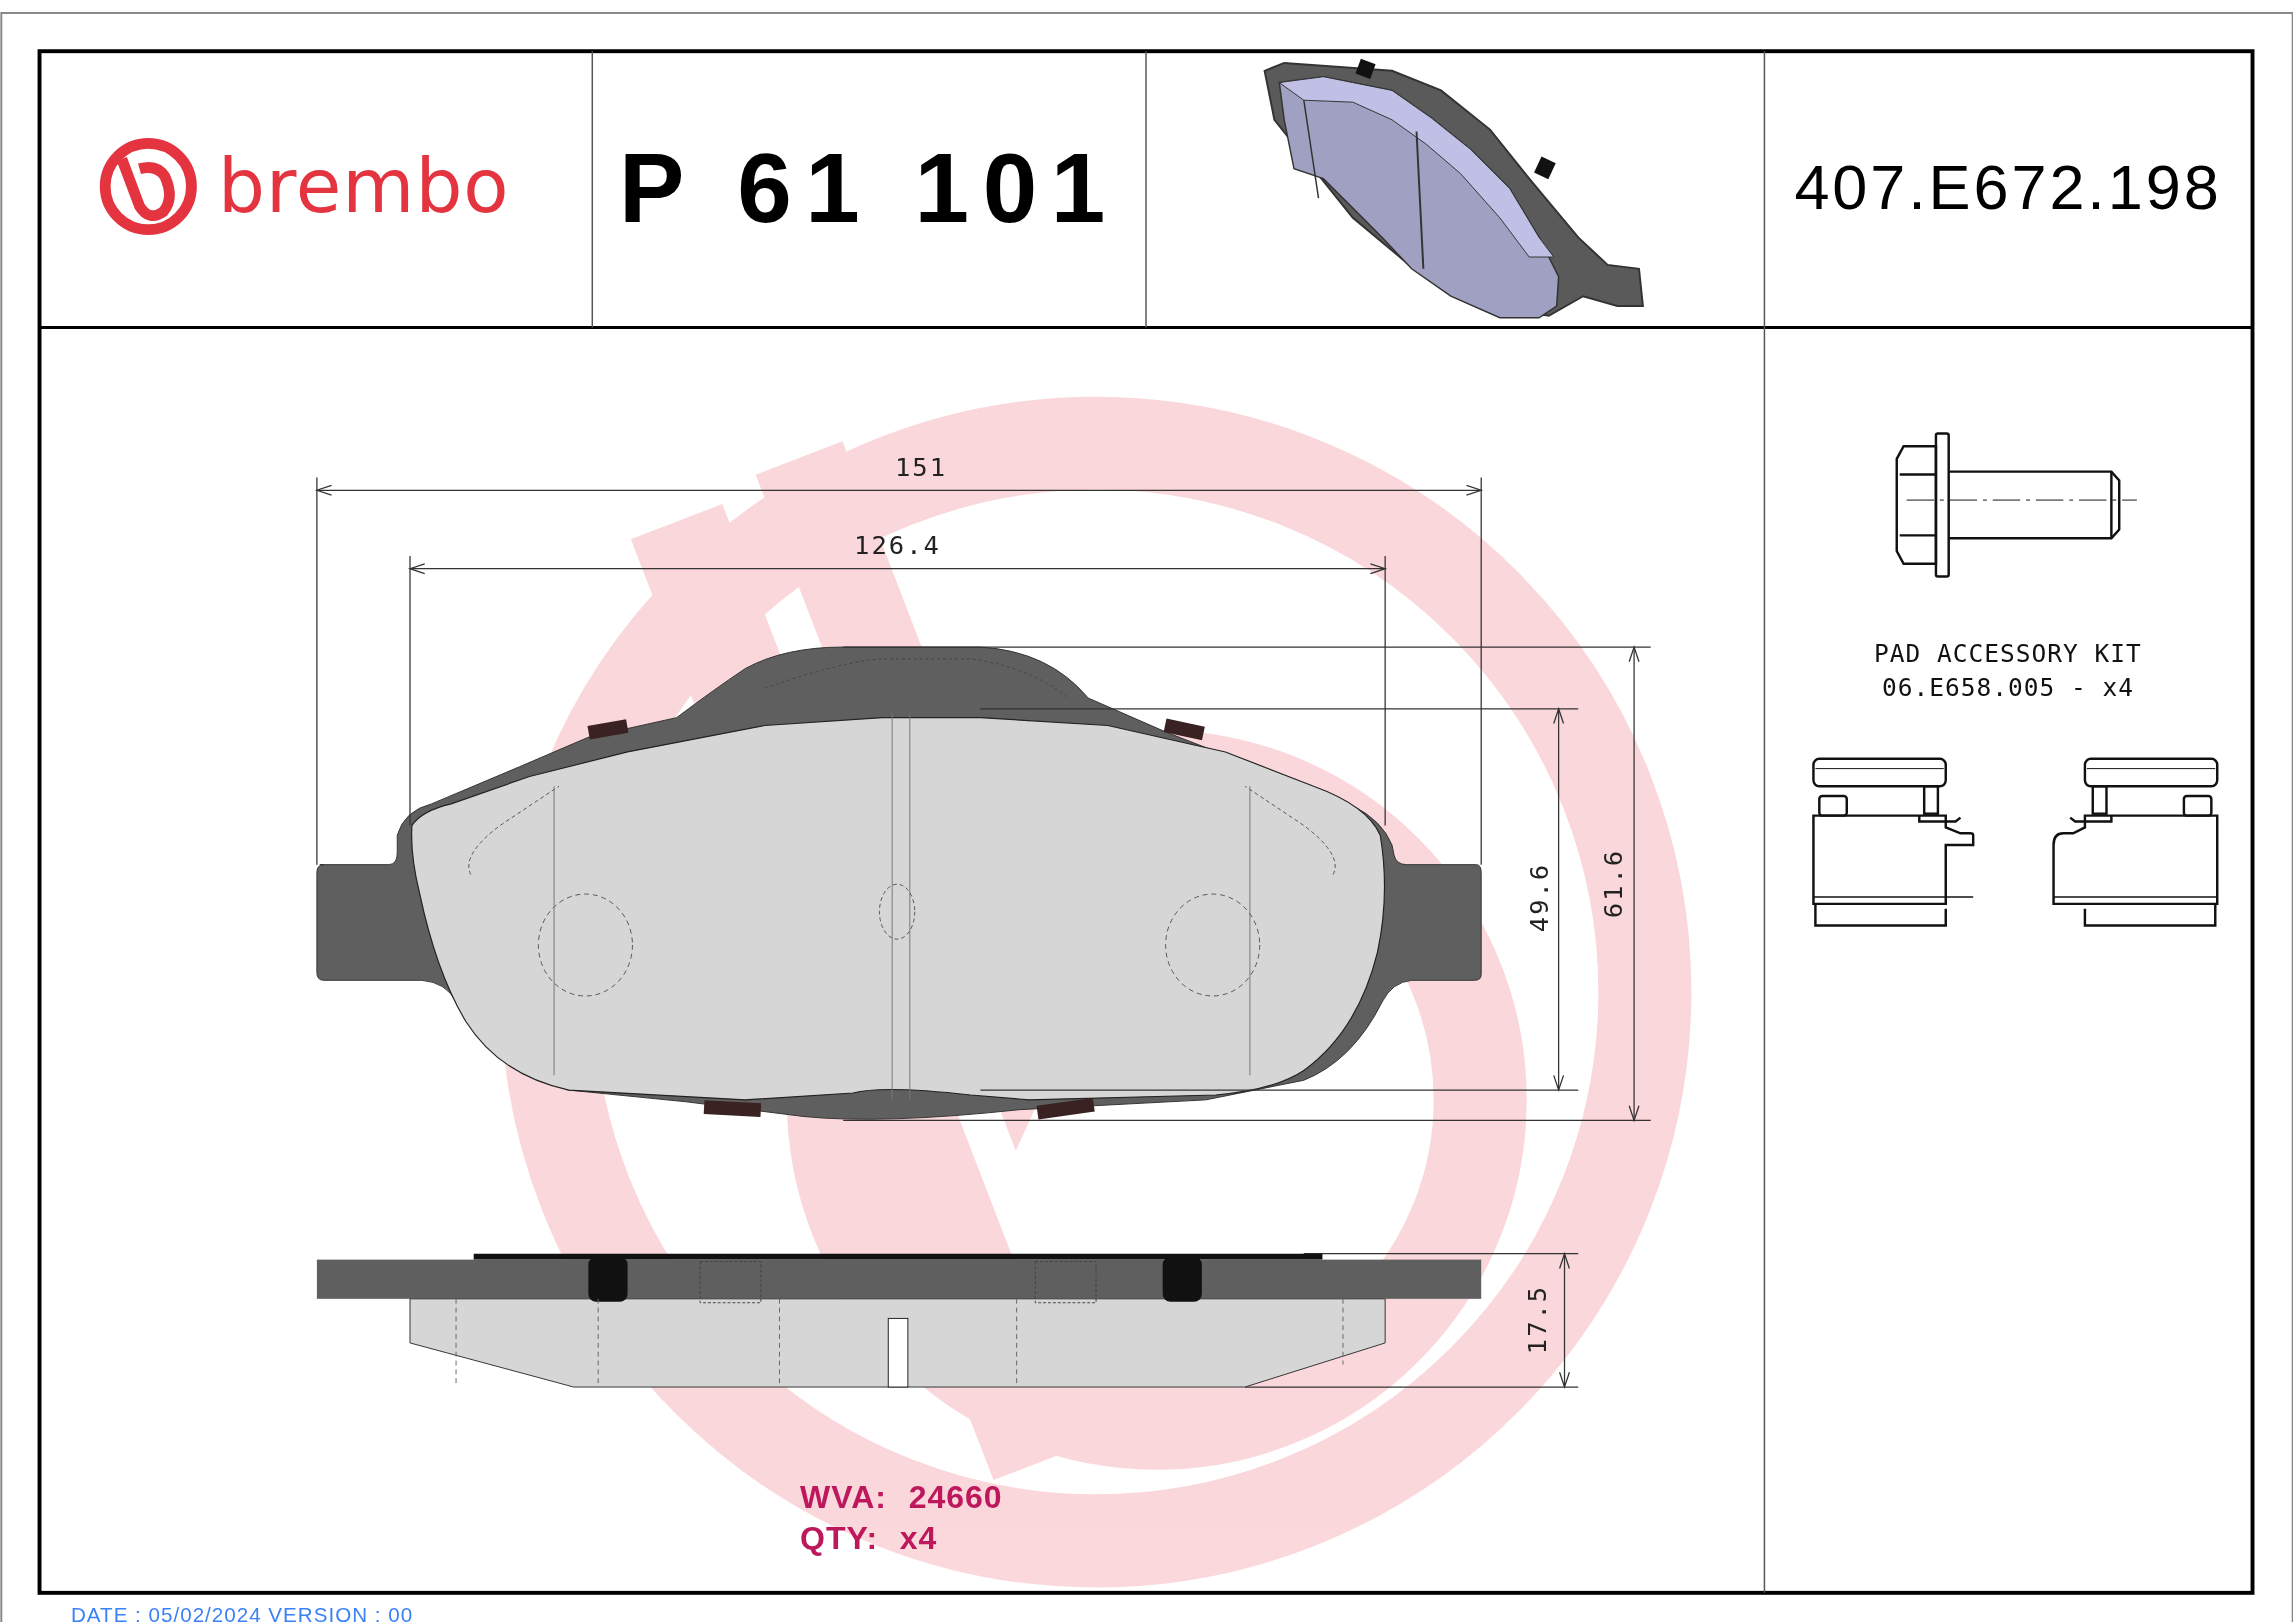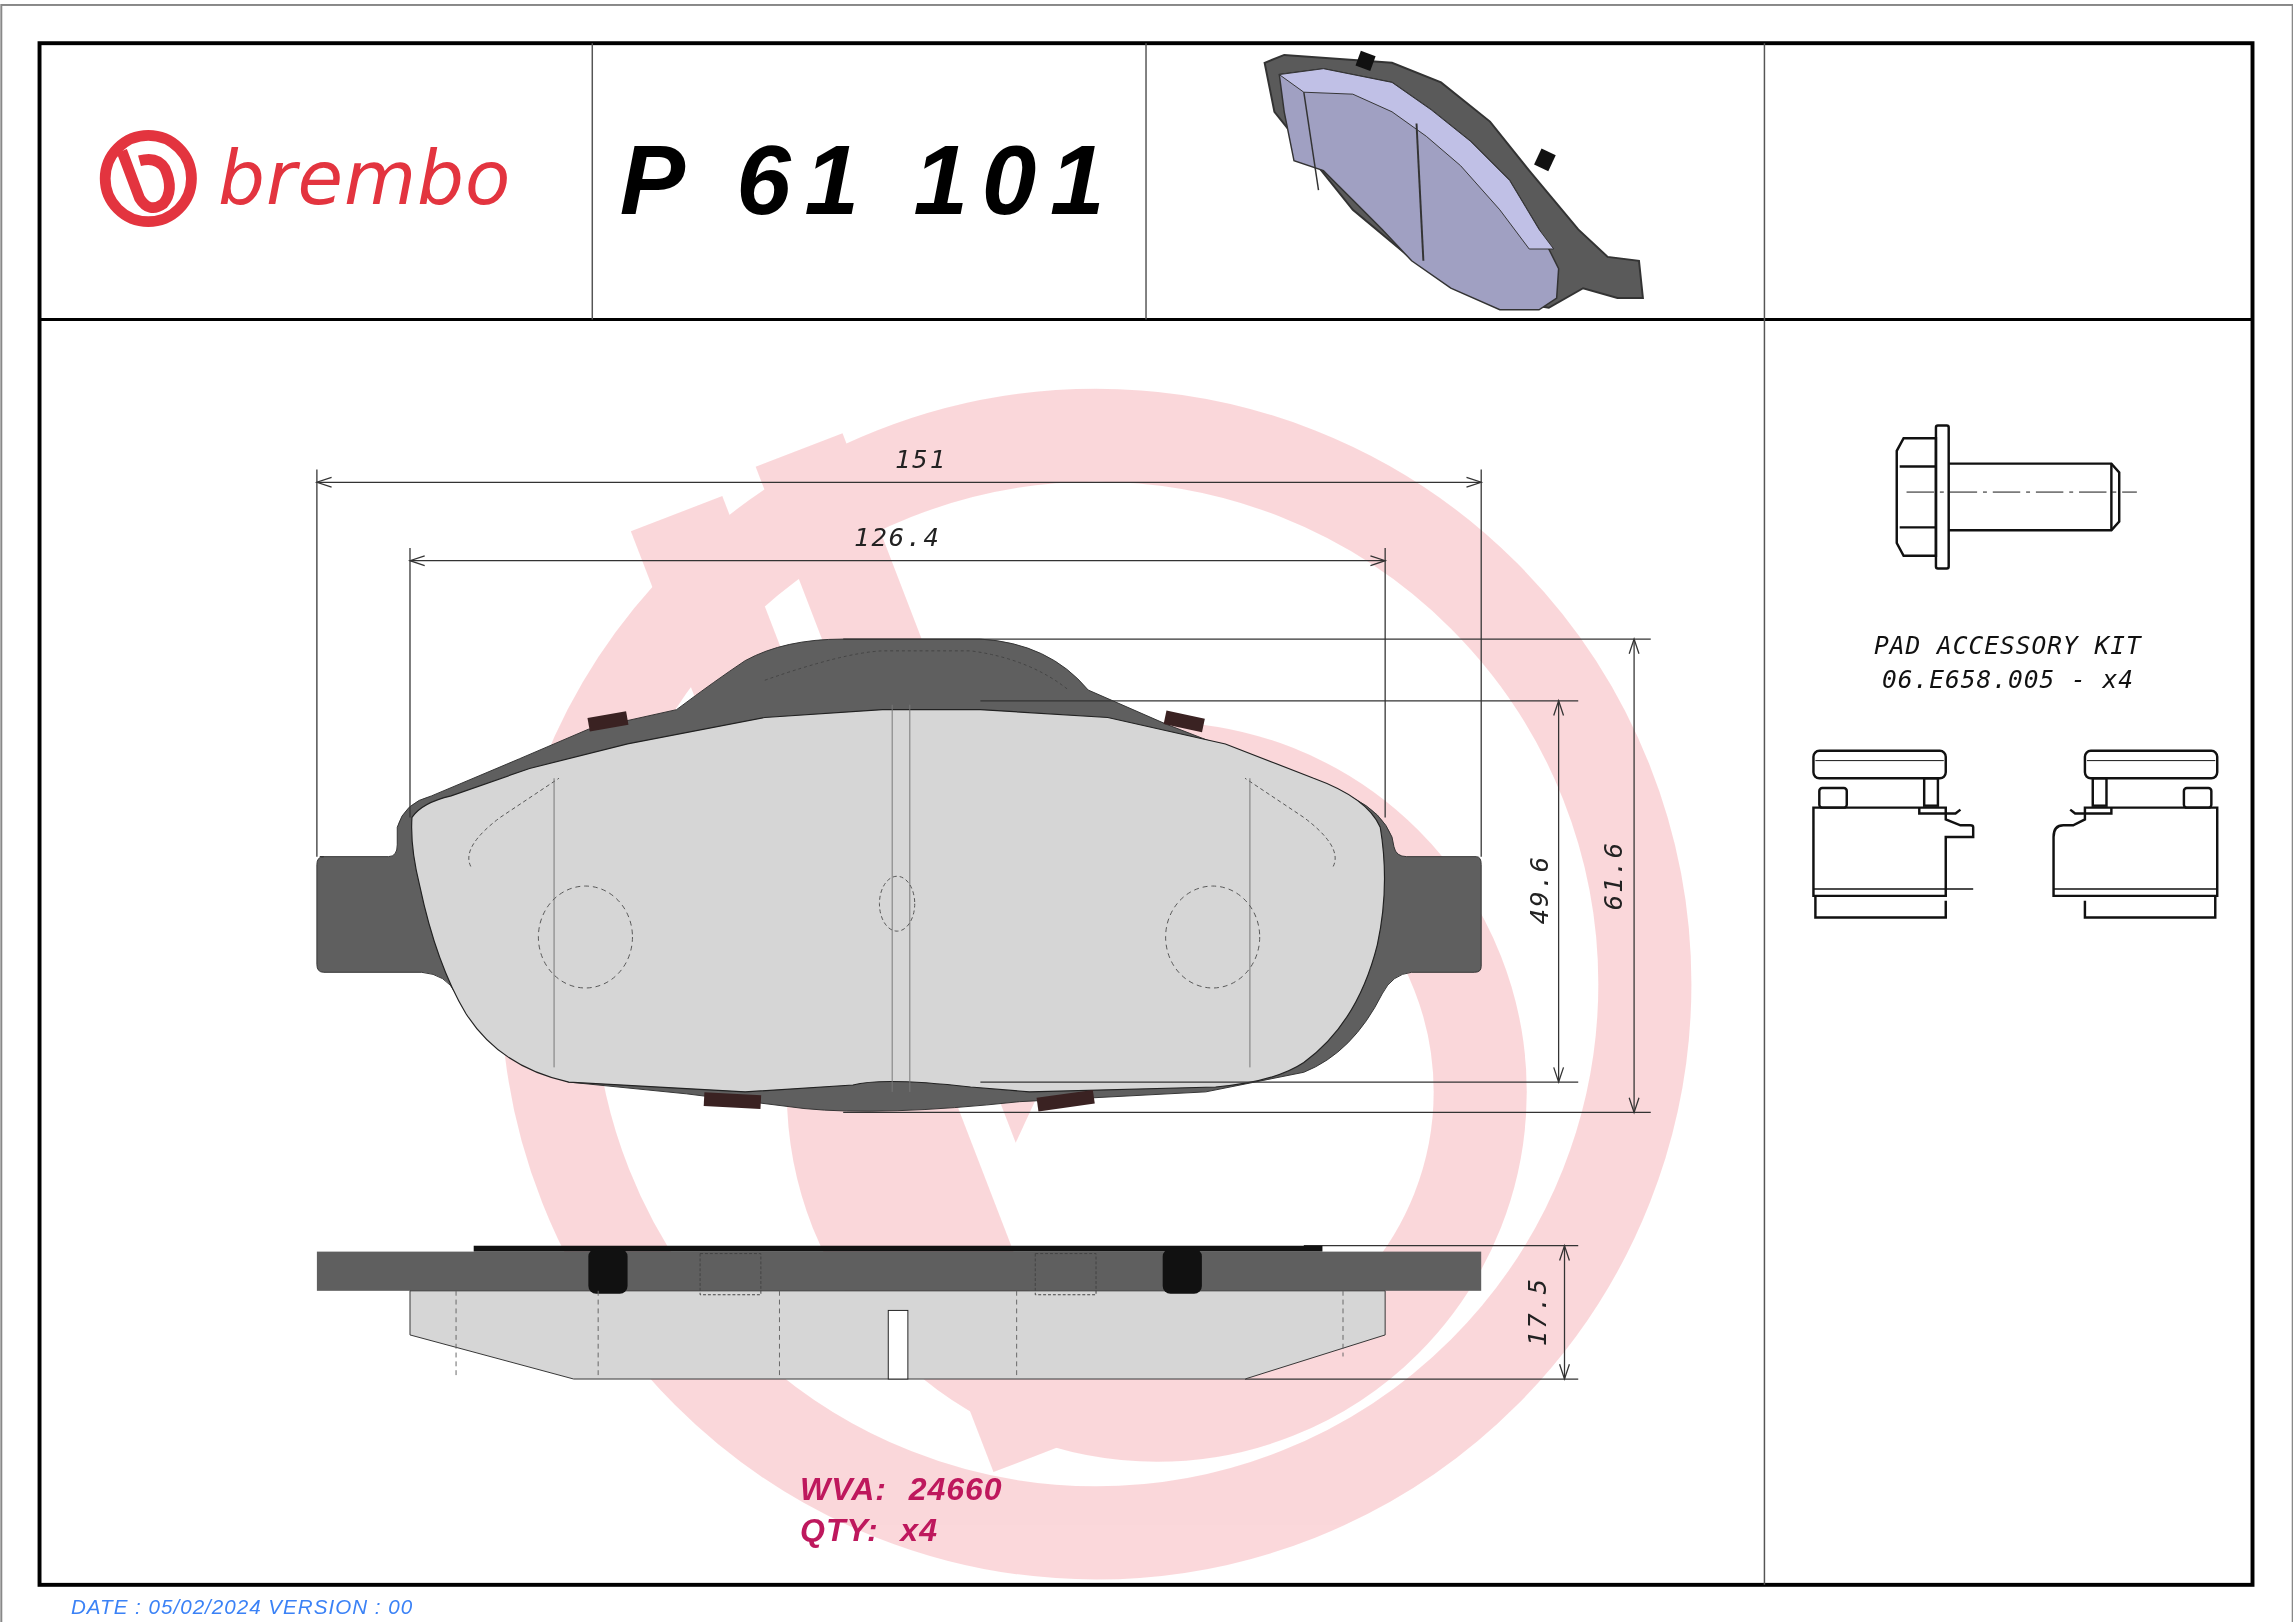--- a/index.html
+++ b/index.html
@@ -1,18 +1,18 @@
 <!DOCTYPE html>
 <html><head>
 <meta charset="utf-8">
 <style>
   html, body { margin:0; padding:0; background:#ffffff; }
   body { width:2294px; height:1622px; position:relative; overflow:hidden;
          font-family:"DejaVu Sans", sans-serif; }
-  #sheet { position:absolute; left:0; top:4px; width:2294px; height:1184px;font-style:italic; }
+  #sheet { position:absolute; left:0; top:12px; width:2294px; height:1184px; }
   .abs { position:absolute; }
   .t-center { text-align:center; }
   #brand-word { color:#e3343f; font-family:"DejaVu Sans", sans-serif; font-size:74px; letter-spacing:1px; }
   #part-number { font-family:"Liberation Sans", sans-serif; font-weight:bold; font-size:98px; letter-spacing:13.7px; color:#000; }
   #ref-code { font-family:"Liberation Sans", sans-serif; font-size:63px; letter-spacing:2.9px; color:#000; }
   .acc-text { font-family:"DejaVu Sans Mono", monospace; font-size:24.5px; color:#111; line-height:34px; letter-spacing:1px; }
   .dim-text { font-family:"DejaVu Sans Mono", monospace; font-size:25.5px; color:#222; letter-spacing:2px; }
   .info-text { font-family:"Liberation Sans", sans-serif; font-weight:bold; font-size:32px; color:#be185d; letter-spacing:1px; }
   #footer-text { font-family:"Liberation Sans", sans-serif; font-size:20.6px; color:#3b82f6; letter-spacing:1px; }
   .vtext { transform-origin:center center; transform:rotate(-90deg); white-space:nowrap; }
@@ -157,20 +157,21 @@
       <line x1="795" y1="1313" x2="795" y2="1403" stroke="#666" stroke-width="1" stroke-dasharray="5,4"></line>
       <line x1="1037" y1="1313" x2="1037" y2="1403" stroke="#666" stroke-width="1" stroke-dasharray="5,4"></line>
       <line x1="1370" y1="1313" x2="1370" y2="1380" stroke="#666" stroke-width="1" stroke-dasharray="5,4"></line>
     </g>
   </svg>
 
   <div class="abs" id="brand-word" style="left:218px; top:131px;">brembo</div>
 
   <div class="abs t-center" id="part-number" style="left:592px; width:554px; top:120px;">P 61 101</div>
 
+  <div class="abs t-center" id="ref-code" style="left:1764px; width:488px; top:139px;">407.E672.198</div>
 
 
   <div class="abs t-center acc-text" style="left:1764px; width:488px; top:625px;">
     <div>PAD ACCESSORY KIT</div>
     <div>06.E658.005 - x4</div>
   </div>
 
   <div class="abs t-center dim-text" style="left:849px; width:98px; top:440px;text-align:right;">151</div>
   <div class="abs t-center dim-text" style="left:829px; width:137px; top:518px;">126.4</div>
   <div class="abs t-center dim-text vtext" style="left:1480px; width:118px; top:870px; height:31px;">49.6</div>

